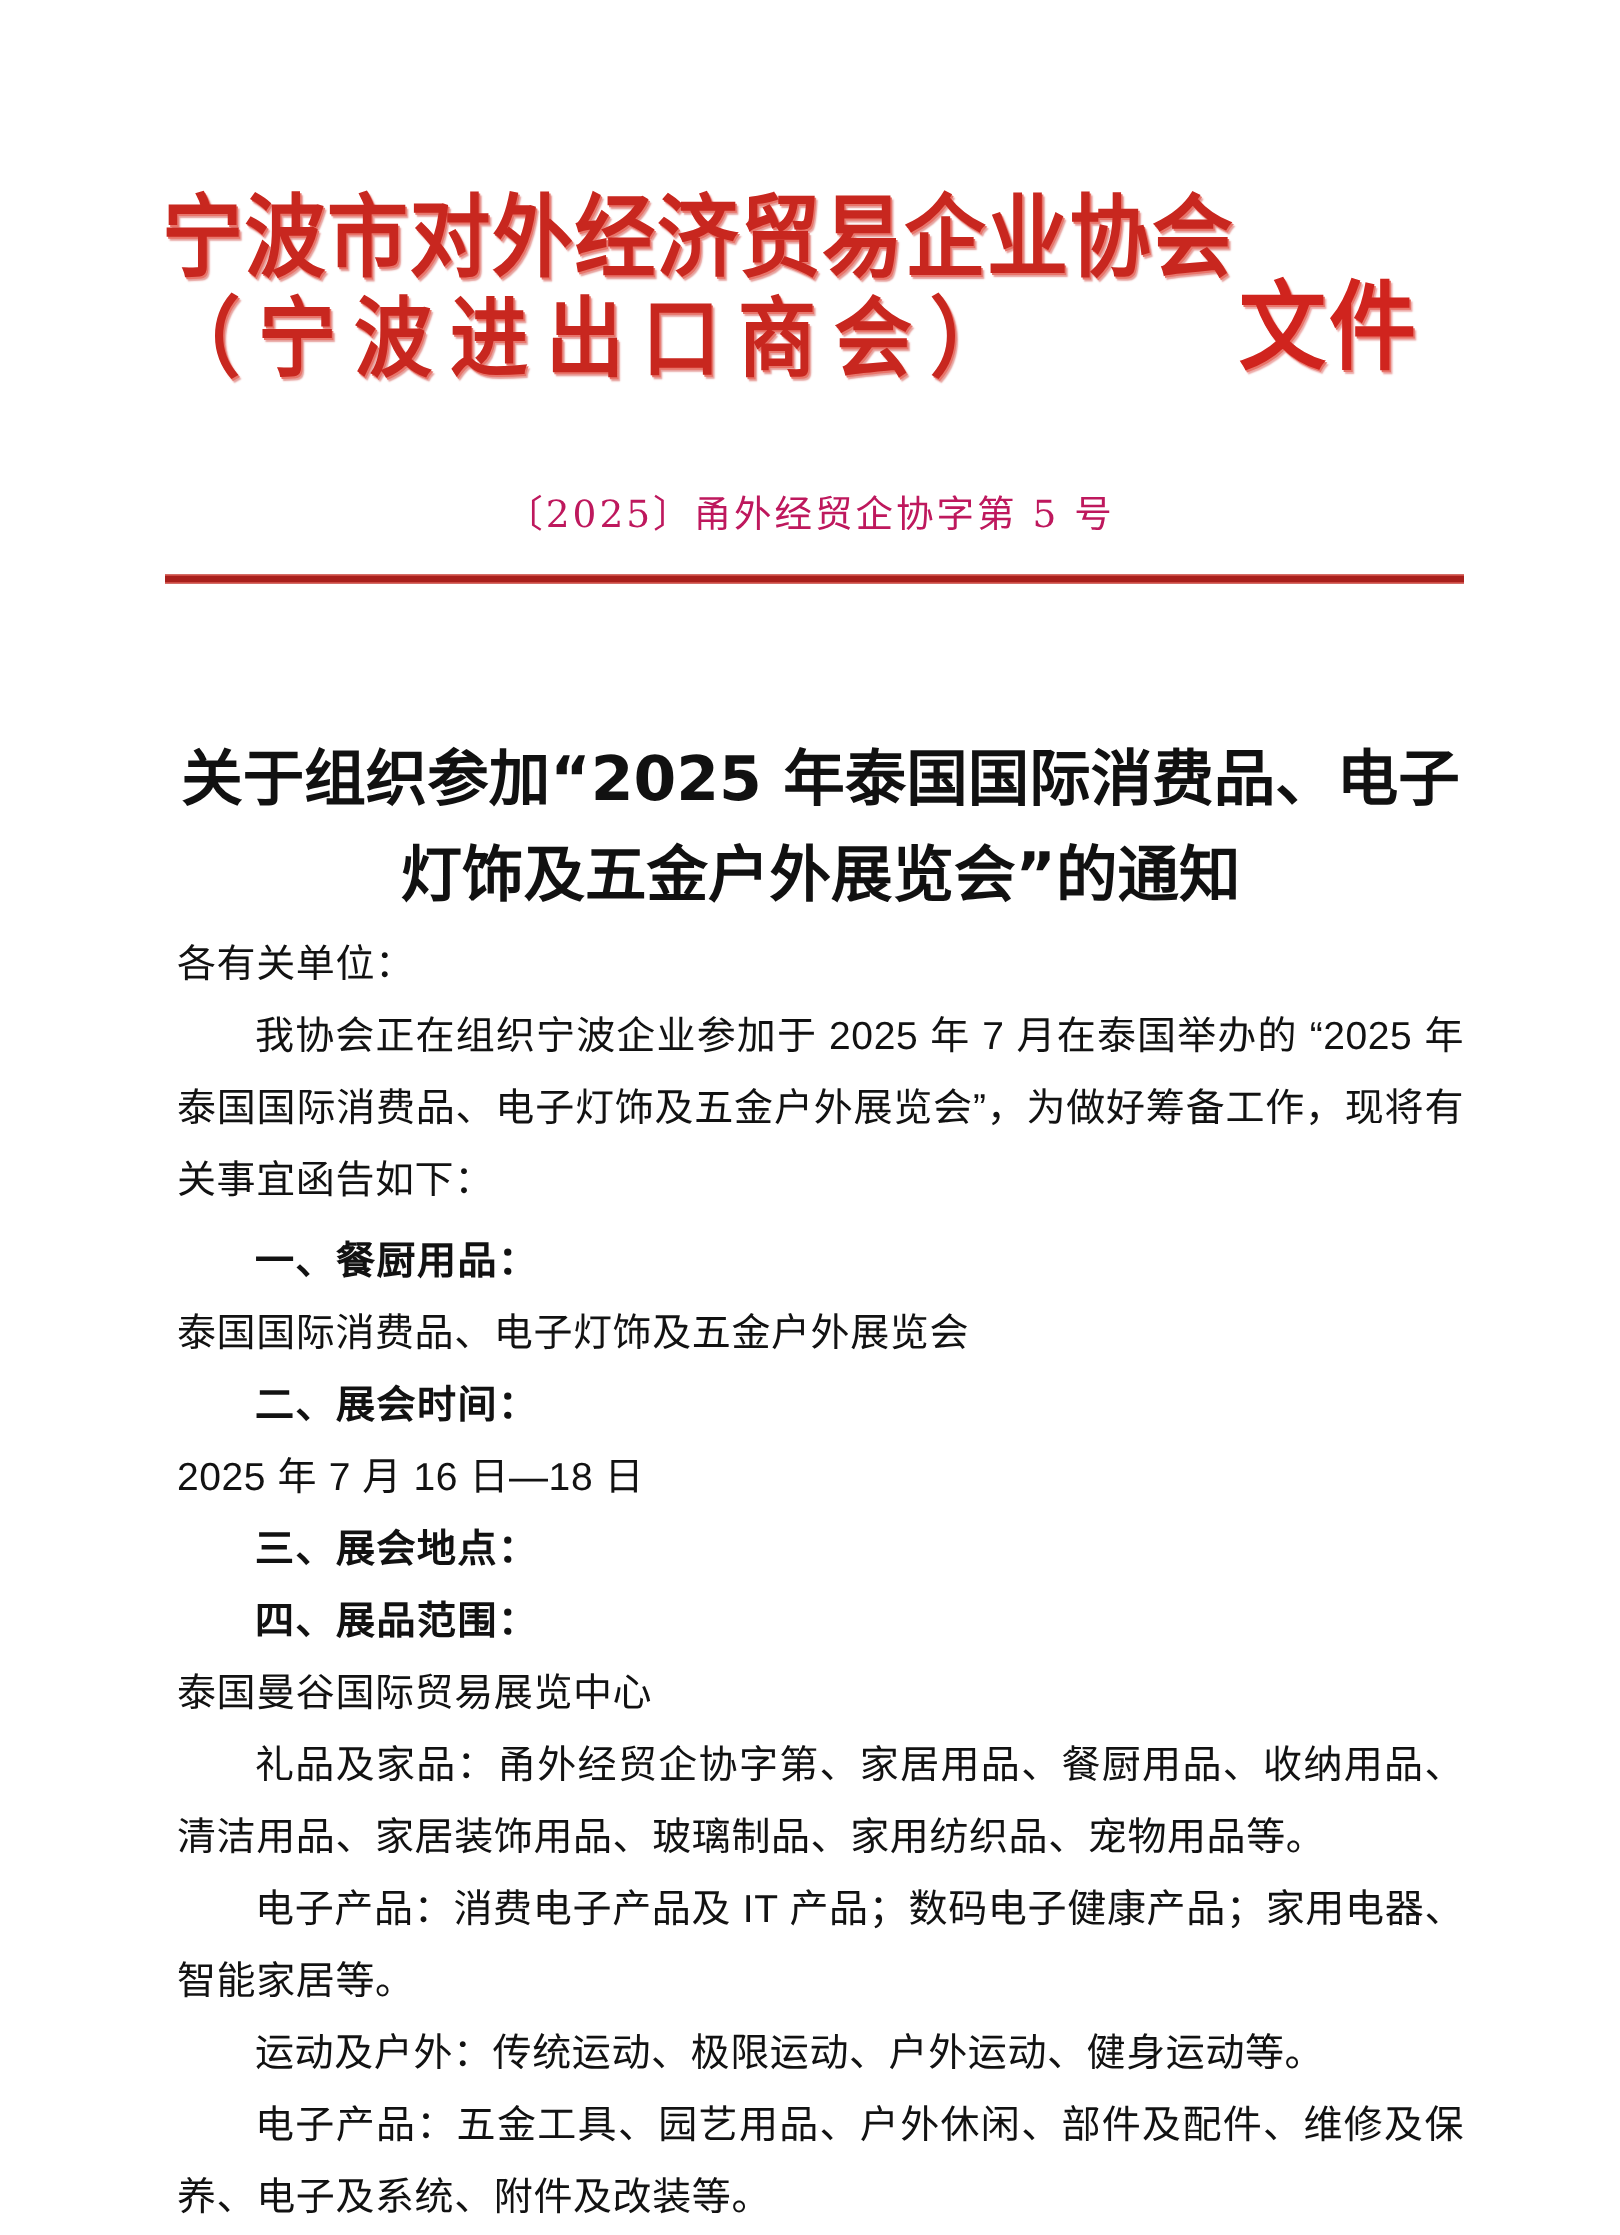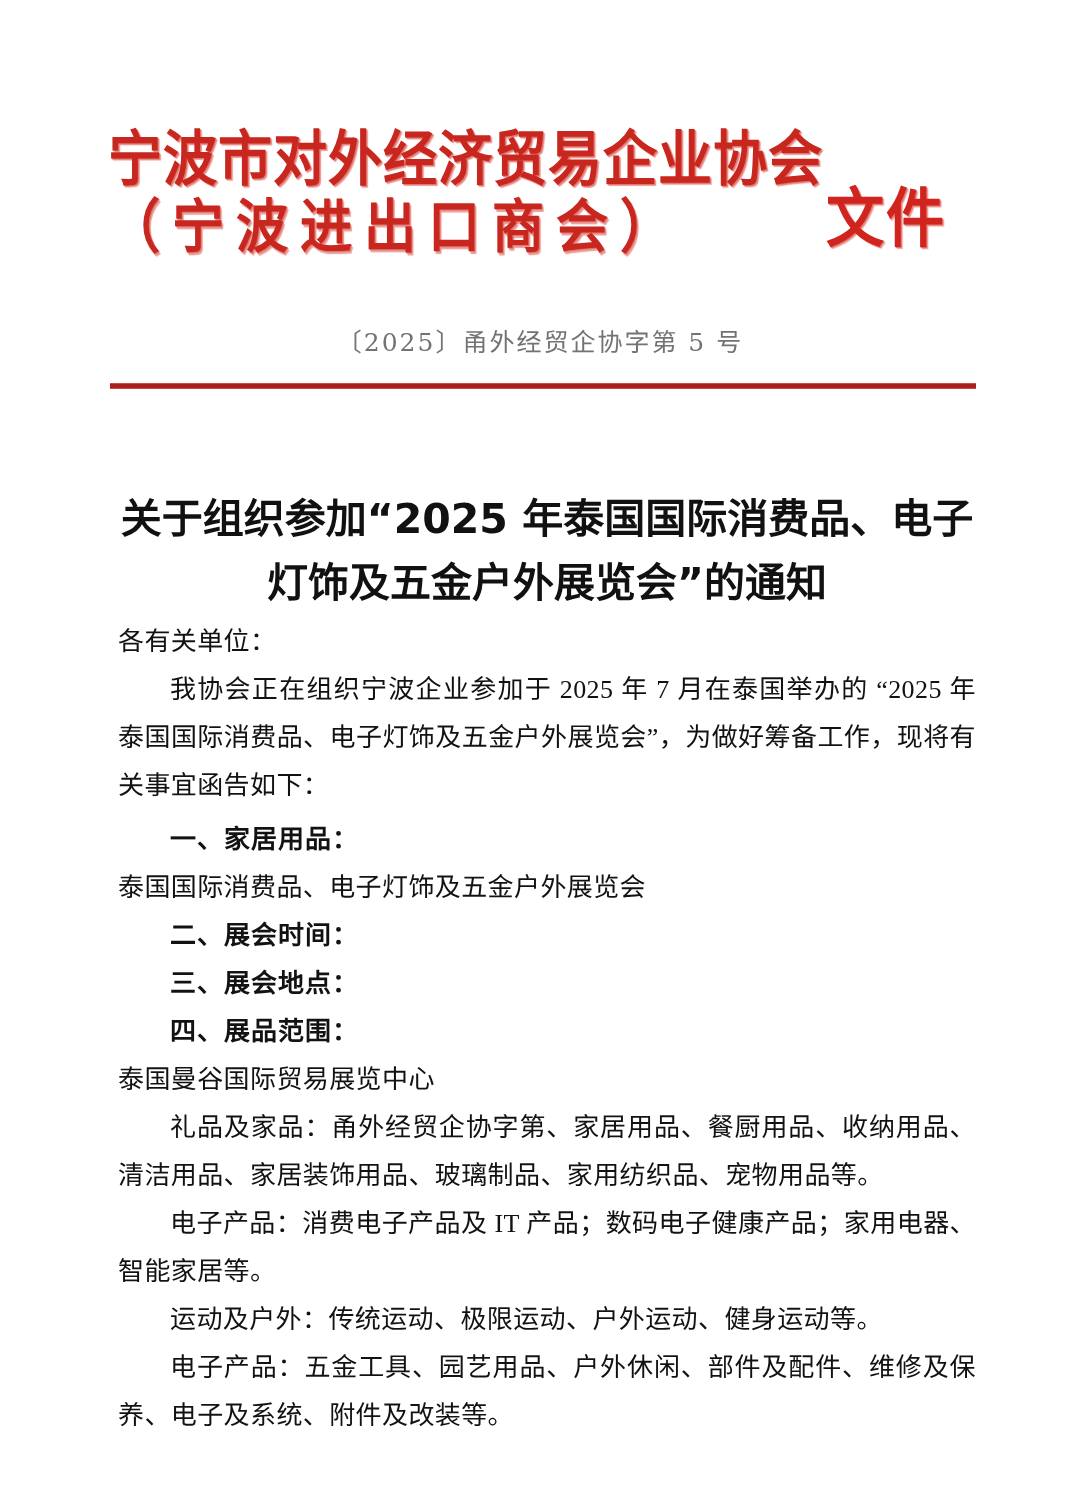--- a/index.html
+++ b/index.html
@@ -95,21 +95,21 @@
   
   .doc-number {
     position: absolute;
     left: 0;
     top: 322px;
     width: 1080px;
     text-align: center;
     font-family: "DejaVu Serif", "Liberation Serif", serif;
     font-size: 25px;
     letter-spacing: 2px;
-    color: #737373;
+    color: #be185d;
   }
 
   
   .red-rule {
     position: absolute;
     left: 110px;
     top: 383px;
     width: 866px;
     height: 4px;
     background: #a81f1c;
@@ -134,21 +134,21 @@
 
   
   .body-block {
     position: absolute;
     left: 118px;
     top: 618px;
     width: 858px;
   }
 
   .p {
-    font-family: Liberation Serif, serif;
+    font-family: Liberation Sans, sans-serif;
     font-size: 26px;
     line-height: 48px;
     color: #121212;
     margin: 0;
     text-align: justify;
     letter-spacing: 0.4px;
   }
 
   .p.indent { text-indent: 52px; }
   .p.flush  { text-indent: 0; }
@@ -183,24 +183,25 @@
   <div class="doc-title">关于组织参加“2025 年泰国国际消费品、电子灯饰及五金户外展览会”的通知</div>
 
   <div class="body-block">
 
     <p class="p flush">各有关单位：</p>
 
     <p class="p indent">我协会正在组织宁波企业参加于 2025 年 7 月在泰国举办的 “2025 年泰国国际消费品、电子灯饰及五金户外展览会”，为做好筹备工作，现将有关事宜函告如下：</p>
 
     <div class="gap-sm"></div>
 
-    <p class="p heading">一、家居用品：</p>
+    <p class="p heading">一、餐厨用品：</p>
     <p class="p flush">泰国国际消费品、电子灯饰及五金户外展览会</p>
 
     <p class="p heading">二、展会时间：</p>
+    <p class="p flush">2025 年 7 月 16 日—18 日</p>
 
     <p class="p heading">三、展会地点：</p>
     <p class="p heading">四、展品范围：</p>
 
     <p class="p flush">泰国曼谷国际贸易展览中心</p>
 
     <p class="p indent">礼品及家品：甬外经贸企协字第、家居用品、餐厨用品、收纳用品、清洁用品、家居装饰用品、玻璃制品、家用纺织品、宠物用品等。</p>
 
     <p class="p indent">电子产品：消费电子产品及 IT 产品；数码电子健康产品；家用电器、智能家居等。</p>
 

